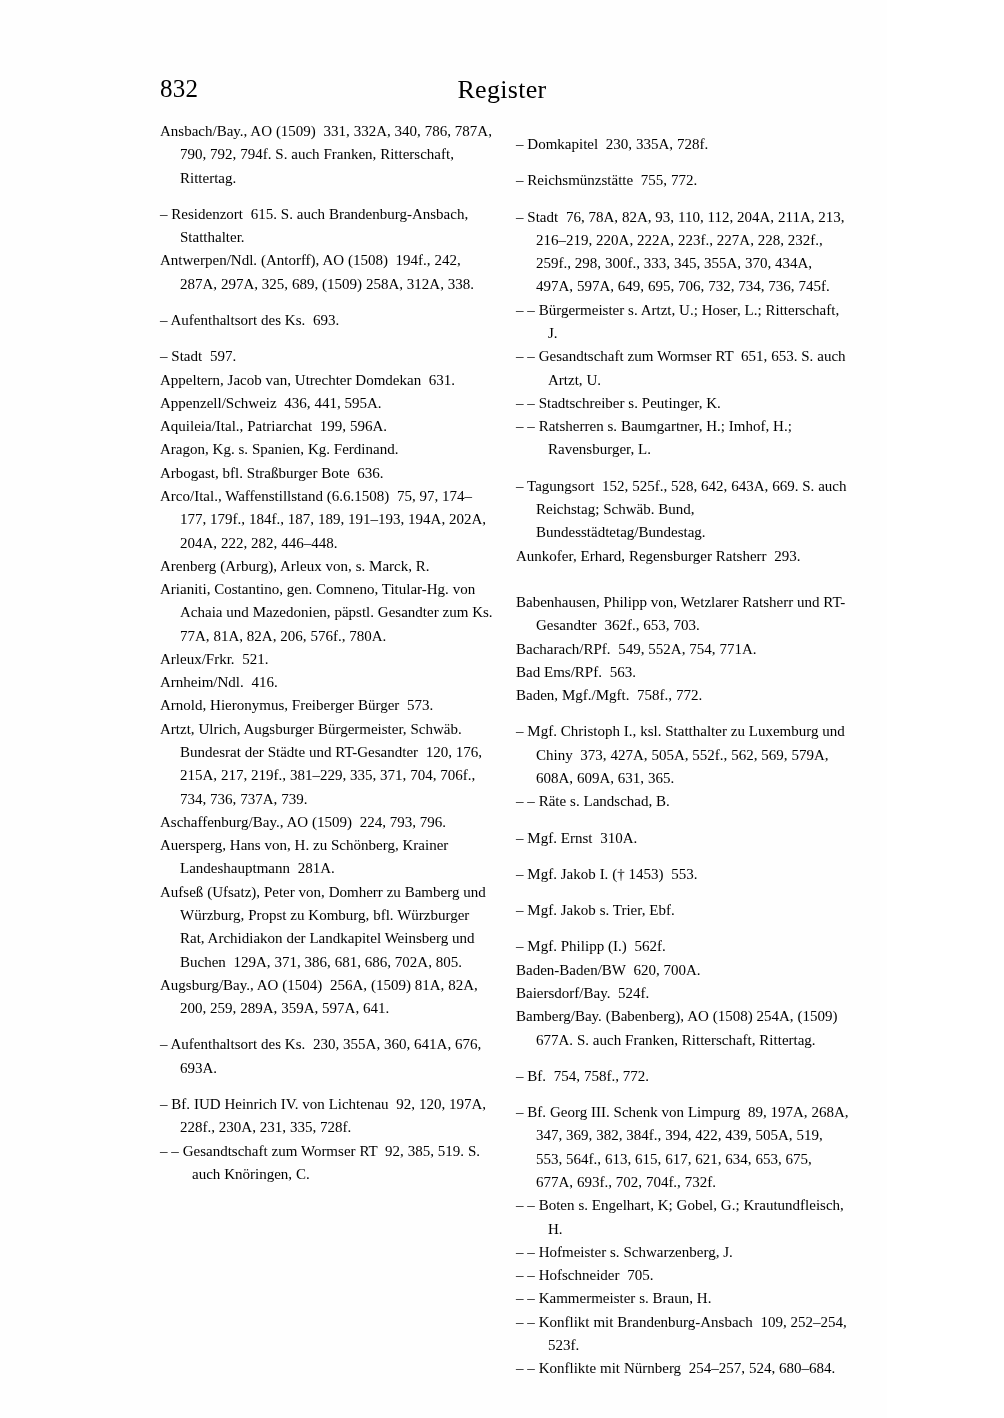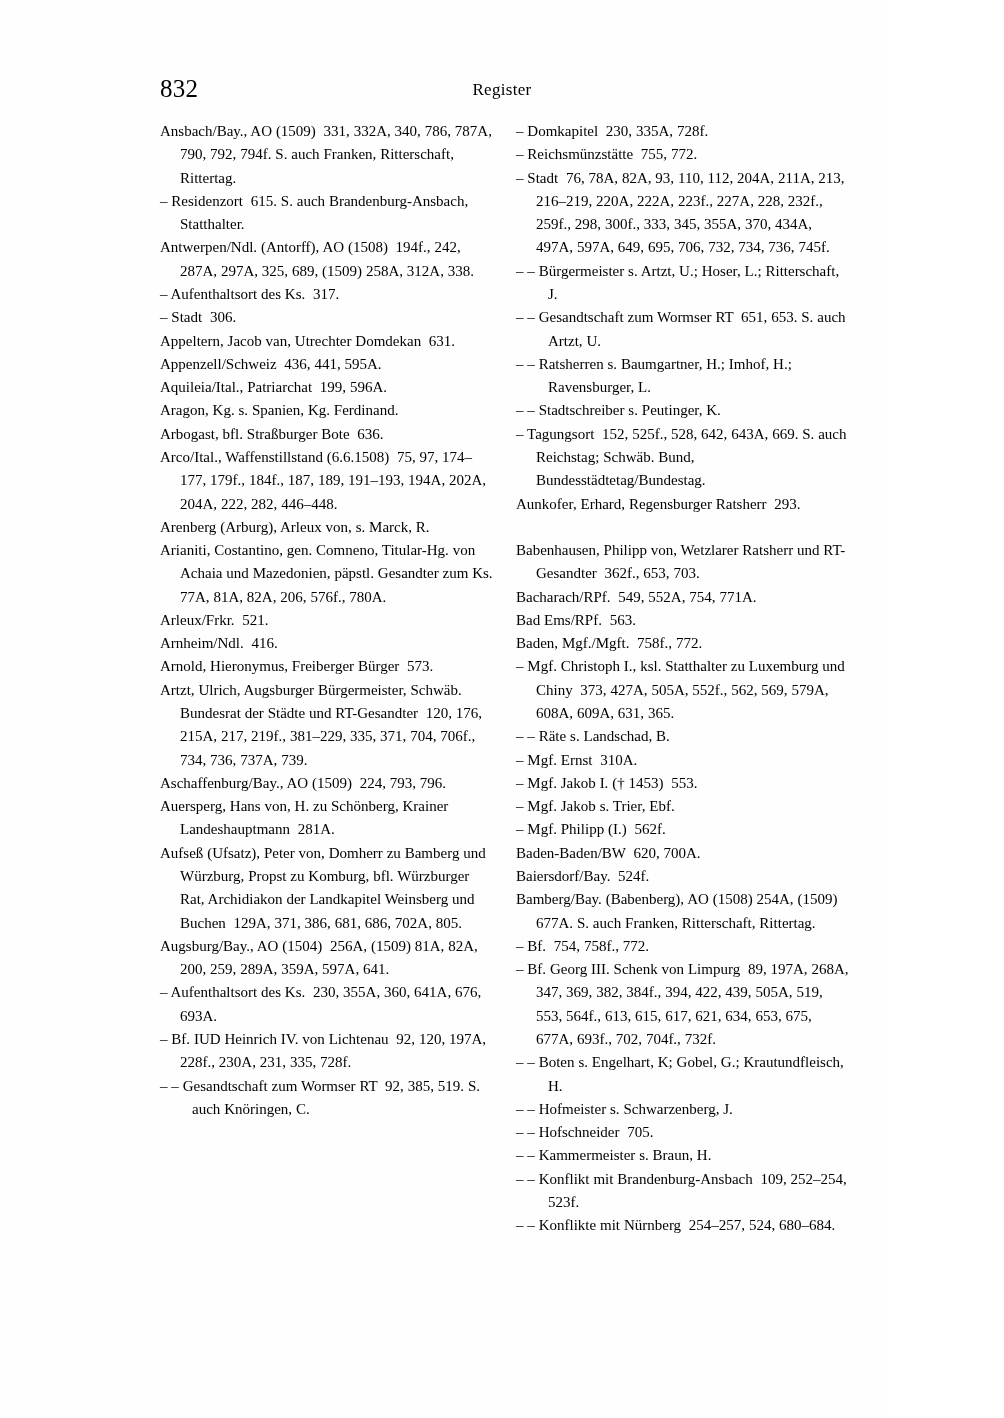--- a/index.html
+++ b/index.html
@@ -41,21 +41,21 @@
     font-size: 25px;
     line-height: 30px;
     letter-spacing: 0.2px;
   }
   .head-title {
     position: absolute;
     left: 0;
     top: 3px;
     width: 684px;
     text-align: center;
-    font-size: 17px;
+    font-size: 26px;
     line-height: 25px;
     letter-spacing: 0.3px;
   }
 
   
   .columns {
     position: absolute;
     left: 160px;
     top: 120px;
     width: 690px;
@@ -78,20 +78,21 @@
     padding-left: 20px;
     text-indent: -20px;
     hyphens: none;
     word-spacing: 0.1px;
     white-space: pre-wrap;
   }
   
   .entry.lvl1 {
     padding-left: 20px;
     text-indent: -20px;
+    margin-top: 13px;
   }
   .entry.lvl2 {
     padding-left: 32px;
     text-indent: -32px;
   }
   .spacer {
     height: 23.28px;
   }
 </style>
 </head>
@@ -102,22 +103,22 @@
   <div class="running-head">
     <div class="folio">832</div>
     <div class="head-title">Register</div>
   </div>
 
   <div class="columns">
     <div class="column" id="col-left">
         <p class="entry lvl0">Ansbach/Bay., AO (1509)  331, 332A, 340, 786, 787A, 790, 792, 794f. S. auch Franken, Ritterschaft, Rittertag.</p>
         <p class="entry lvl1">– Residenzort  615. S. auch Brandenburg-Ansbach, Statthalter.</p>
         <p class="entry lvl0">Antwerpen/Ndl. (Antorff), AO (1508)  194f., 242, 287A, 297A, 325, 689, (1509) 258A, 312A, 338.</p>
-        <p class="entry lvl1">– Aufenthaltsort des Ks.  317.</p>
-        <p class="entry lvl1">– Stadt  306.</p>
+        <p class="entry lvl1">– Aufenthaltsort des Ks.  693.</p>
+        <p class="entry lvl1">– Stadt  597.</p>
         <p class="entry lvl0">Appeltern, Jacob van, Utrechter Domdekan  631.</p>
         <p class="entry lvl0">Appenzell/Schweiz  436, 441, 595A.</p>
         <p class="entry lvl0">Aquileia/Ital., Patriarchat  199, 596A.</p>
         <p class="entry lvl0">Aragon, Kg. s. Spanien, Kg. Ferdinand.</p>
         <p class="entry lvl0">Arbogast, bfl. Straßburger Bote  636.</p>
         <p class="entry lvl0">Arco/Ital., Waffenstillstand (6.6.1508)  75, 97, 174–177, 179f., 184f., 187, 189, 191–193, 194A, 202A, 204A, 222, 282, 446–448.</p>
         <p class="entry lvl0">Arenberg (Arburg), Arleux von, s. Marck, R.</p>
         <p class="entry lvl0">Arianiti, Costantino, gen. Comneno, Titular-Hg. von Achaia und Mazedonien, päpstl. Gesandter zum Ks.  77A, 81A, 82A, 206, 576f., 780A.</p>
         <p class="entry lvl0">Arleux/Frkr.  521.</p>
         <p class="entry lvl0">Arnheim/Ndl.  416.</p>
@@ -130,22 +131,22 @@
         <p class="entry lvl1">– Aufenthaltsort des Ks.  230, 355A, 360, 641A, 676, 693A.</p>
         <p class="entry lvl1">– Bf. IUD Heinrich IV. von Lichtenau  92, 120, 197A, 228f., 230A, 231, 335, 728f.</p>
         <p class="entry lvl2">– – Gesandtschaft zum Wormser RT  92, 385, 519. S. auch Knöringen, C.</p>
       </div>
     <div class="column" id="col-right">
         <p class="entry lvl1">– Domkapitel  230, 335A, 728f.</p>
         <p class="entry lvl1">– Reichsmünzstätte  755, 772.</p>
         <p class="entry lvl1">– Stadt  76, 78A, 82A, 93, 110, 112, 204A, 211A, 213, 216–219, 220A, 222A, 223f., 227A, 228, 232f., 259f., 298, 300f., 333, 345, 355A, 370, 434A, 497A, 597A, 649, 695, 706, 732, 734, 736, 745f.</p>
         <p class="entry lvl2">– – Bürgermeister s. Artzt, U.; Hoser, L.; Ritterschaft, J.</p>
         <p class="entry lvl2">– – Gesandtschaft zum Wormser RT  651, 653. S. auch Artzt, U.</p>
+        <p class="entry lvl2">– – Stadtschreiber s. Peutinger, K.</p>
         <p class="entry lvl2">– – Ratsherren s. Baumgartner, H.; Imhof, H.; Ravensburger, L.</p>
-        <p class="entry lvl2">– – Stadtschreiber s. Peutinger, K.</p>
         <p class="entry lvl1">– Tagungsort  152, 525f., 528, 642, 643A, 669. S. auch Reichstag; Schwäb. Bund, Bundesstädtetag/Bundestag.</p>
         <p class="entry lvl0">Aunkofer, Erhard, Regensburger Ratsherr  293.</p>
         <div class="spacer"></div>
         <p class="entry lvl0">Babenhausen, Philipp von, Wetzlarer Ratsherr und RT-Gesandter  362f., 653, 703.</p>
         <p class="entry lvl0">Bacharach/RPf.  549, 552A, 754, 771A.</p>
         <p class="entry lvl0">Bad Ems/RPf.  563.</p>
         <p class="entry lvl0">Baden, Mgf./Mgft.  758f., 772.</p>
         <p class="entry lvl1">– Mgf. Christoph I., ksl. Statthalter zu Luxemburg und Chiny  373, 427A, 505A, 552f., 562, 569, 579A, 608A, 609A, 631, 365.</p>
         <p class="entry lvl2">– – Räte s. Landschad, B.</p>
         <p class="entry lvl1">– Mgf. Ernst  310A.</p>

